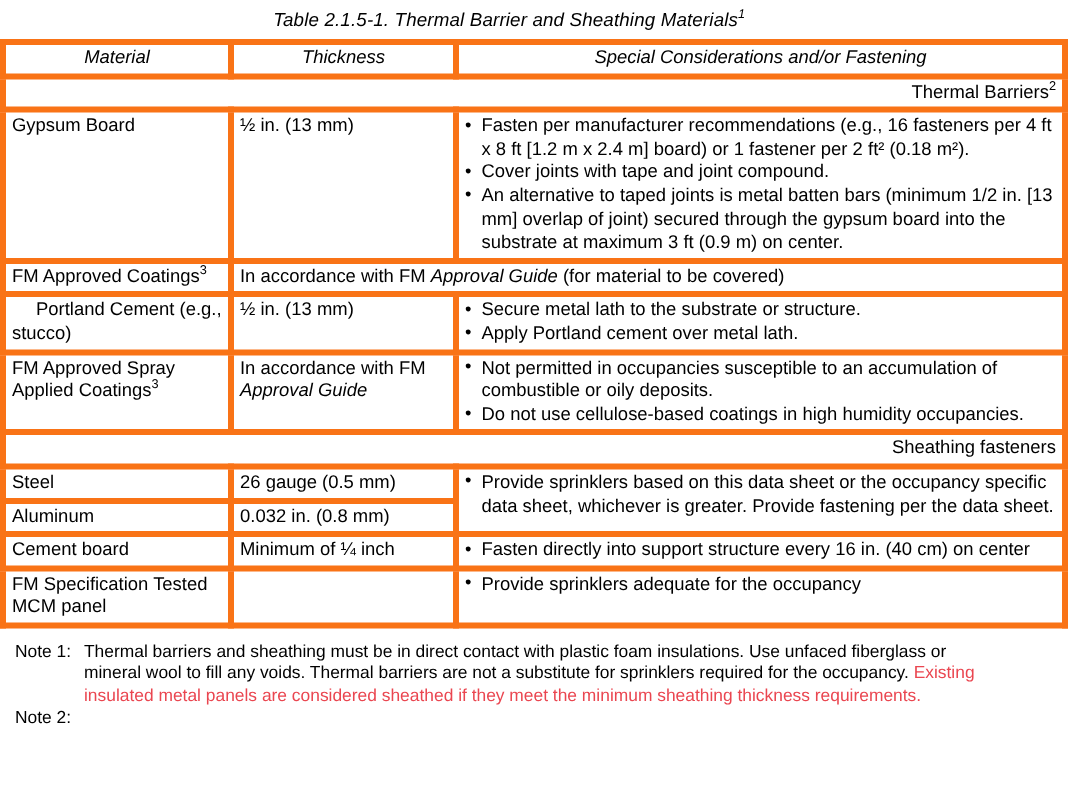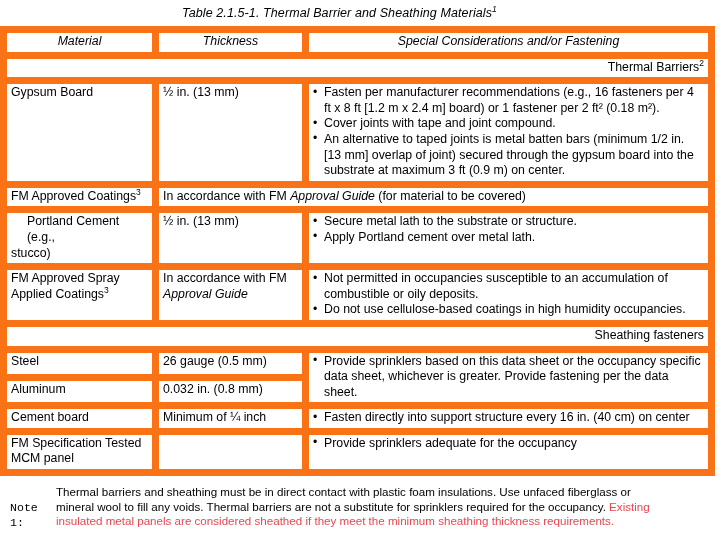--- a/index.html
+++ b/index.html
@@ -33,21 +33,21 @@
   }
   table.mat {
     border-collapse: collapse;
     margin: 0 auto;
     width: 708px;
     table-layout: fixed;
     font-size: 12.3px;
     line-height: 15.6px;
   }
   table.mat td, table.mat th {
-    border: 7px solid #f97316;
+    border: 4px solid #f97316;
     padding: 1px 4px 2px 4px;
     vertical-align: top;
     font-weight: normal;
   }
   .col-mat { width: 152px; }
   .col-thk { width: 150px; }
   .col-spc { width: 406px; }
 
   .hdr td {
     text-align: center;
@@ -95,23 +95,22 @@
   }
   .note {
     position: relative;
     padding-left: 46px;
     margin-bottom: 0px;
     text-align: left;
   }
   .note .lbl {
     position: absolute;
     left: 0;
-    top: 16px;
+    top: 0;
     width: 44px;
-    font-family: Liberation Mono, monospace;
   }
   .red { color: #ea4650; }
 </style>
 </head>
 <body>
 
 <div class="page">
 
   <div class="table-title">
     <span>Table 2.1.5-1. Thermal Barrier and Sheathing Materials</span><sup>1</sup>

